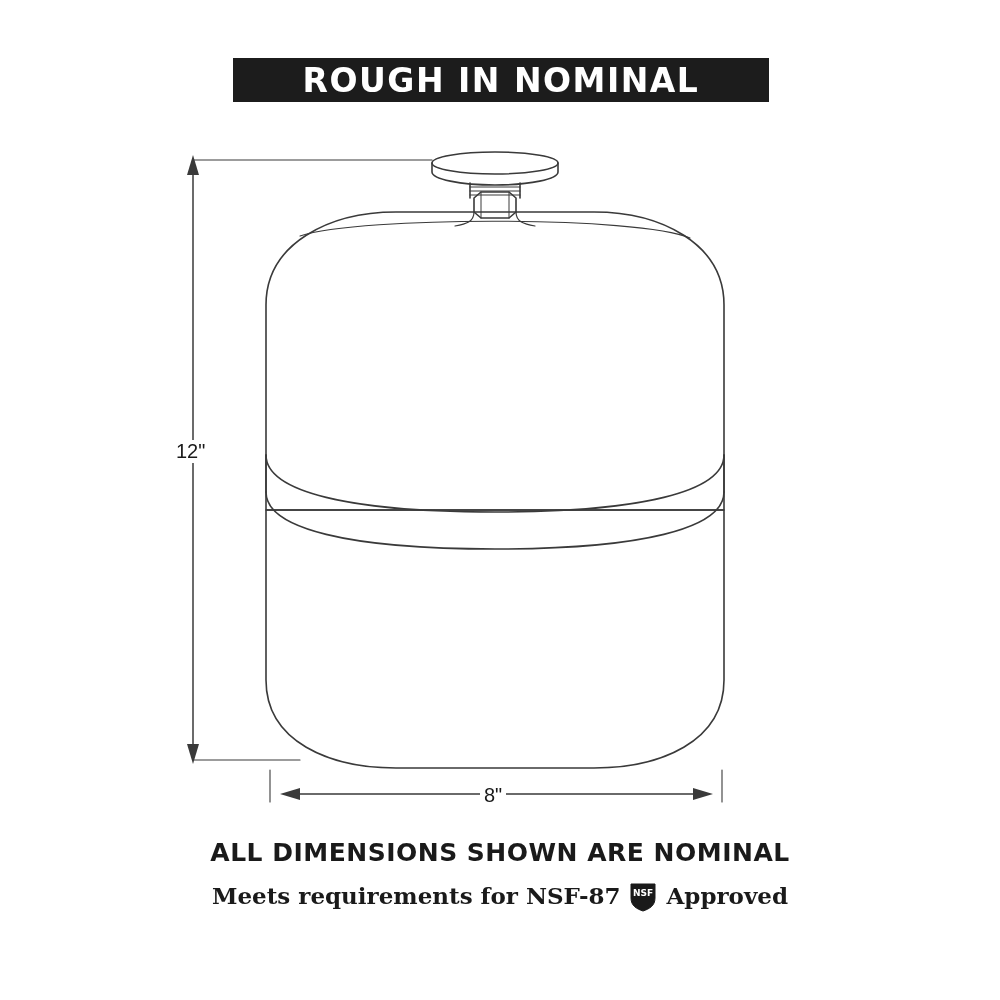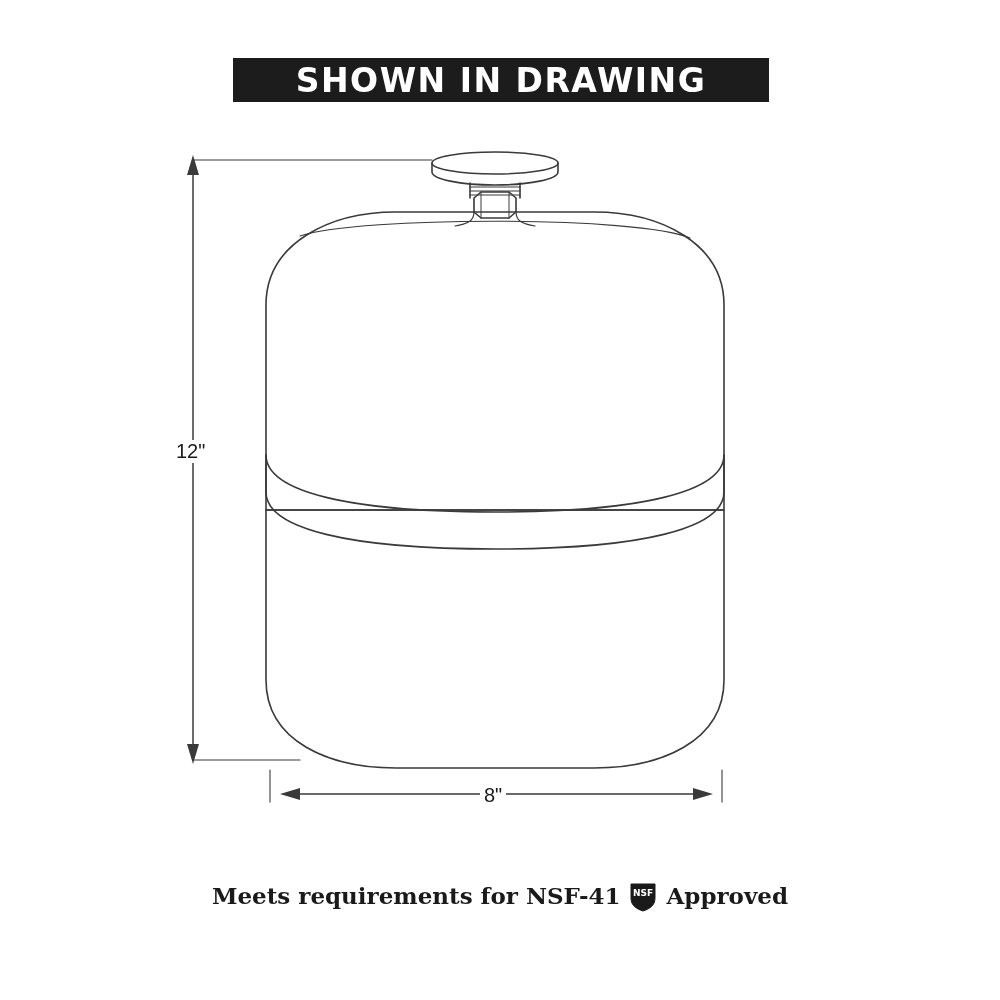--- a/index.html
+++ b/index.html
@@ -104,21 +104,21 @@
     top: 2px;
     text-align: center;
   }
 </style>
 </head>
 <body>
 
 <div id="page">
 
   <div class="title-banner">
-    <span class="title-text">SHOWN IN DRAWING</span>
+    <span class="title-text">ROUGH IN NOMINAL</span>
   </div>
 
   <svg class="drawing" viewBox="0 0 1000 1000" xmlns="http://www.w3.org/2000/svg">
     <g fill="none" stroke="#3a3a3a" stroke-width="1.6" stroke-linecap="round" stroke-linejoin="round">
 
       <path d="M 266 510
                L 266 680
                C 266 742, 330 768, 396 768
                L 594 768
                C 660 768, 724 742, 724 680
@@ -164,23 +164,24 @@
       <path d="M 280 794 L 300 788 L 300 800 Z" fill="#3a3a3a" stroke="none"></path>
       <path d="M 713 794 L 693 788 L 693 800 Z" fill="#3a3a3a" stroke="none"></path>
       <path d="M 270 770 L 270 802" stroke-width="1.1"></path>
       <path d="M 722 770 L 722 802" stroke-width="1.1"></path>
     </g>
   </svg>
 
   <div class="dim-label" id="height-label">12"</div>
   <div class="dim-label" id="width-label">8"</div>
 
+  <div class="footer-line-1">ALL DIMENSIONS SHOWN ARE NOMINAL</div>
 
   <div class="footer-line-2">
-    <span>Meets requirements for NSF-41</span>
+    <span>Meets requirements for NSF-87</span>
     <span class="nsf-badge">
       <svg viewBox="0 0 28 30" width="28" height="30" xmlns="http://www.w3.org/2000/svg">
         <path d="M2 2 H26 V16 C26 24, 20 27, 14 29 C8 27, 2 24, 2 16 Z" fill="#1a1a1a" stroke="#1a1a1a" stroke-width="1"></path>
         <text x="14" y="14" text-anchor="middle" fill="#ffffff" font-family="DejaVu Sans, sans-serif" font-size="9" font-weight="bold">NSF</text>
       </svg>
     </span>
     <span>Approved</span>
   </div>
 
 </div>

